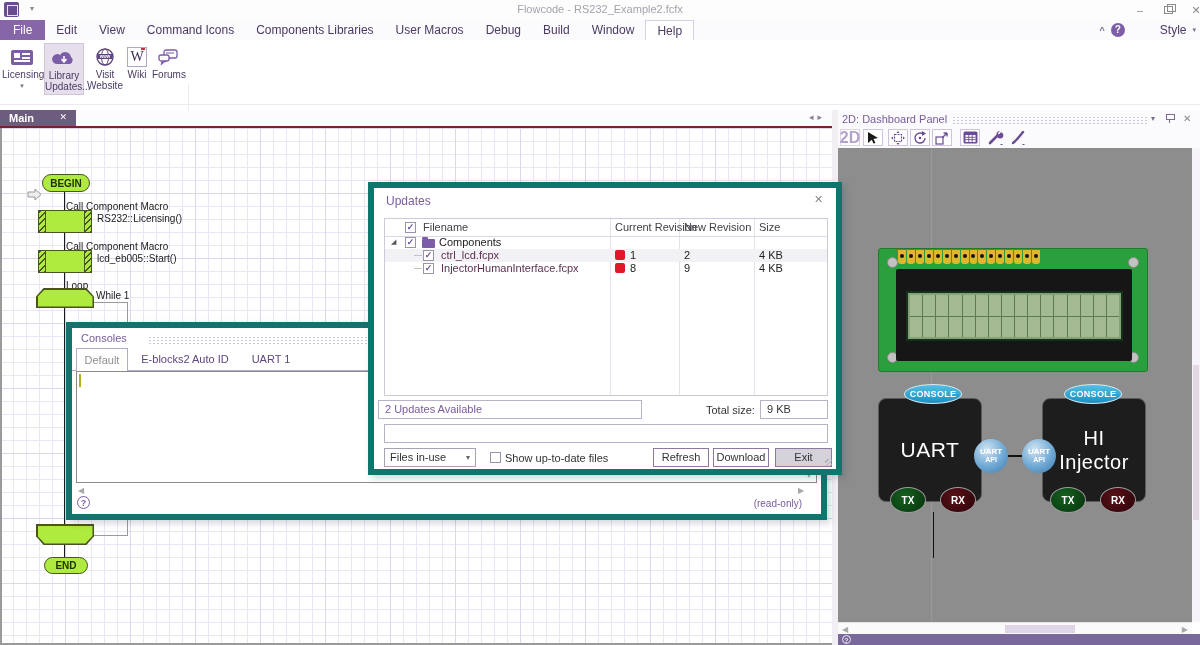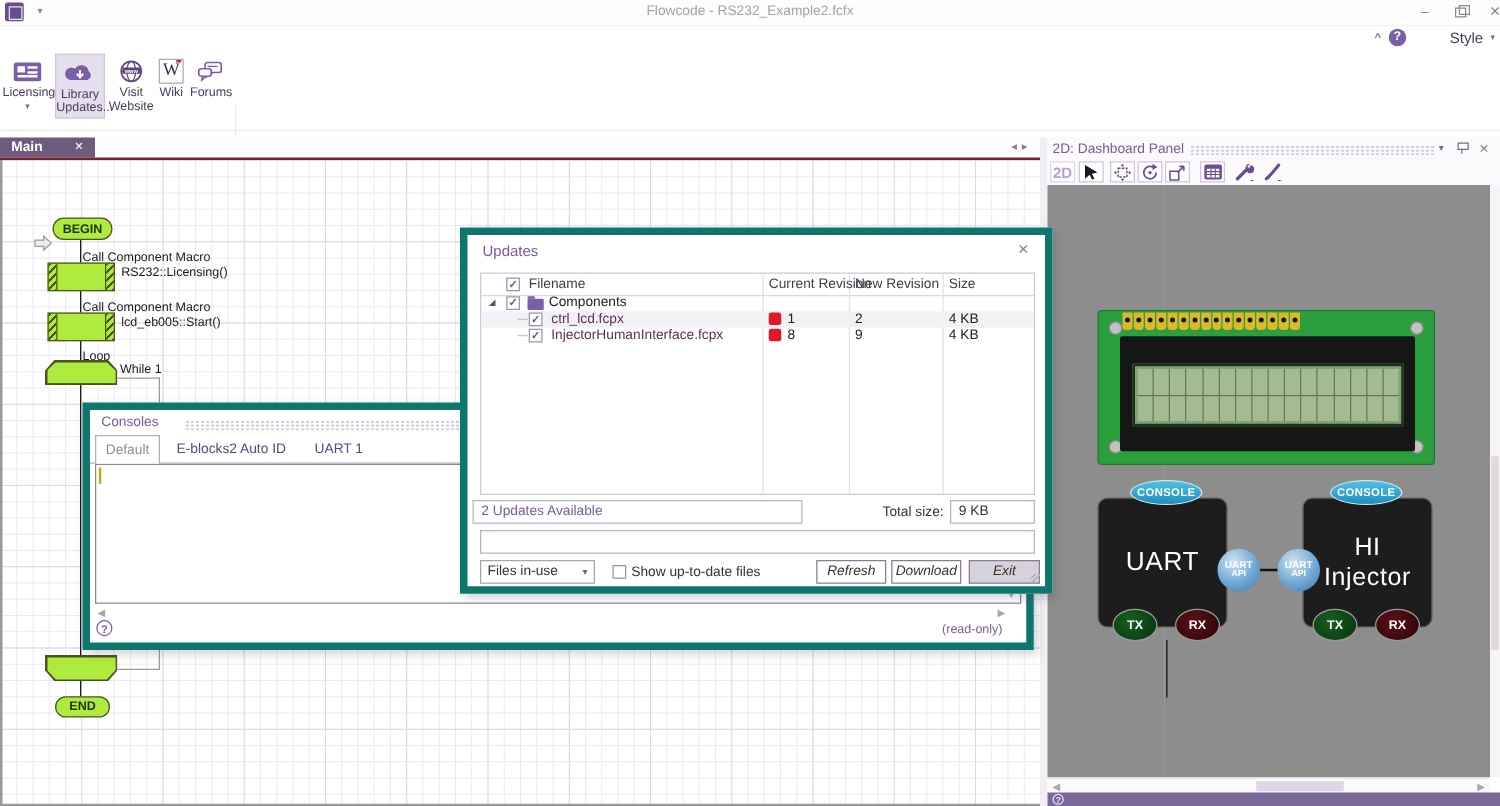--- a/index.html
+++ b/index.html
@@ -79,21 +79,21 @@
   .qmark{position:absolute;width:13px;height:13px;border-radius:50%;border:1.5px solid #7a5b9e;color:#7a5b9e;
          text-align:center;line-height:13px;font-size:9px;font-weight:bold;box-sizing:border-box;}
   
   .utable{position:absolute;left:10px;top:30px;width:444px;height:178px;border:1px solid #cdc8dc;box-sizing:border-box;}
   .ucolsep{position:absolute;top:0;bottom:0;width:1px;background:#e4e0ec;}
   .uhead{position:absolute;top:0;left:0;right:0;height:17px;border-bottom:1px solid #dad6e2;font-size:11px;color:#404048;}
   .urow{position:absolute;left:0;right:0;height:13px;font-size:11px;}
   .redflag{position:absolute;width:10px;height:10px;top:1px;background:#e01828;border-radius:2px;}
   .fieldbox{position:absolute;border:1px solid #b8b2c8;box-sizing:border-box;background:#fff;font-size:11px;color:#333;}
   .btn{position:absolute;height:19px;border:1px solid #8a7aa0;background:#fff;box-sizing:border-box;
-       text-align:center;line-height:17px;font-size:11px;color:#333;font-style:italic;}
+       text-align:center;line-height:17px;font-size:11px;color:#333;}
   .btn.focused{background:#d6d2da;}
   .folder{position:absolute;width:13px;height:9px;background:#7b5ea7;border-radius:1px;top:3px;}
   .folder::before{content:"";position:absolute;left:0;top:-2px;width:6px;height:2px;background:#7b5ea7;border-radius:1px 1px 0 0;}
   
   .dash-head{left:838px;top:110px;width:362px;height:18px;background:#fbfafc;}
   .dash-tools{left:838px;top:128px;width:362px;height:20px;background:#fbfafc;}
   .tbtn{position:absolute;top:1px;width:20px;height:17px;border:1px solid #cfc3e0;box-sizing:border-box;
         display:flex;align-items:center;justify-content:center;background:#fff;}
   .tbtn.noborder{border:none;background:transparent;}
   .dash-canvas{left:838px;top:148px;width:354px;height:474px;background:#8d8d8d;overflow:hidden;}
@@ -147,20 +147,32 @@
     <div class="abs appicon"></div>
     <div class="abs qa-chev">▾</div>
     <div class="abs wtitle">Flowcode - RS232_Example2.fcfx</div>
     <div class="abs wbtn" style="left:1126px;">–</div>
     <div class="abs wbtn" style="left:1154px;">
         <span class="restore-glyph"></span>
       </div>
     <div class="abs wbtn" style="left:1182px;">✕</div>
   </div>
 
+  <div class="abs menubar">
+    <div class="mitem filled">File</div>
+    <div class="mitem">Edit</div>
+    <div class="mitem">View</div>
+    <div class="mitem">Command Icons</div>
+    <div class="mitem">Components Libraries</div>
+    <div class="mitem">User Macros</div>
+    <div class="mitem">Debug</div>
+    <div class="mitem">Build</div>
+    <div class="mitem">Window</div>
+    <div class="mitem active">Help</div>
+  </div>
   <div class="abs menu-right">
     <span class="collapse-ic">^</span>
     <span class="help-circ">?</span>
     <span class="style-lbl">Style</span>
     <span style="color:#7a6a94;font-size:7px;">▾</span>
   </div>
 
   <div class="abs ribbon">
     <div class="rb" style="left:2px;width:40px;">
       <div class="ric">
@@ -341,21 +353,21 @@
   <div class="abs splitter"></div>
 
   <div class="abs dash-head">
     <div class="abs wt" style="left:4px;top:3px;">2D: Dashboard Panel</div>
     <div class="abs dots" style="left:114px;top:6px;width:196px;height:8px;"></div>
     <div class="abs" style="left:313px;top:4px;color:#7a6a94;font-size:8px;">▾</div>
     <div class="abs" style="left:327px;top:3px;"><span class="pinicon"></span></div>
     <div class="abs" style="left:345px;top:3px;color:#888;font-size:10px;">✕</div>
   </div>
   <div class="abs dash-tools">
-    <div class="tbtn" style="left:2px;border-color:#ddd4e8;color:#b3a3cb;font-size:12px;font-weight:bold;">2D</div>
+    <div class="tbtn" style="left:2px;border-color:#ddd4e8;color:#b3a3cb;font-size:16px;font-weight:bold;">2D</div>
     <div class="tbtn" style="left:25px;">
       <svg width="12" height="13" viewBox="0 0 12 13">
         <path d="M1 1 L11 7 L6.5 8 L8.5 12 L6.5 12.6 L4.8 8.8 L1 12 Z" fill="#1a1a1a"></path>
       </svg>
     </div>
     <div class="tbtn" style="left:50px;">
       <svg width="14" height="14" viewBox="0 0 14 14">
         <rect x="3.5" y="3.5" width="7" height="7" fill="none" stroke="#6b4c93" stroke-width="1.2" stroke-dasharray="2 1"></rect>
         <path d="M7 0 L8.5 2 L5.5 2 Z M14 7 L12 8.5 L12 5.5 Z M7 14 L5.5 12 L8.5 12 Z M0 7 L2 5.5 L2 8.5 Z" fill="#6b4c93"></path>
       </svg>

